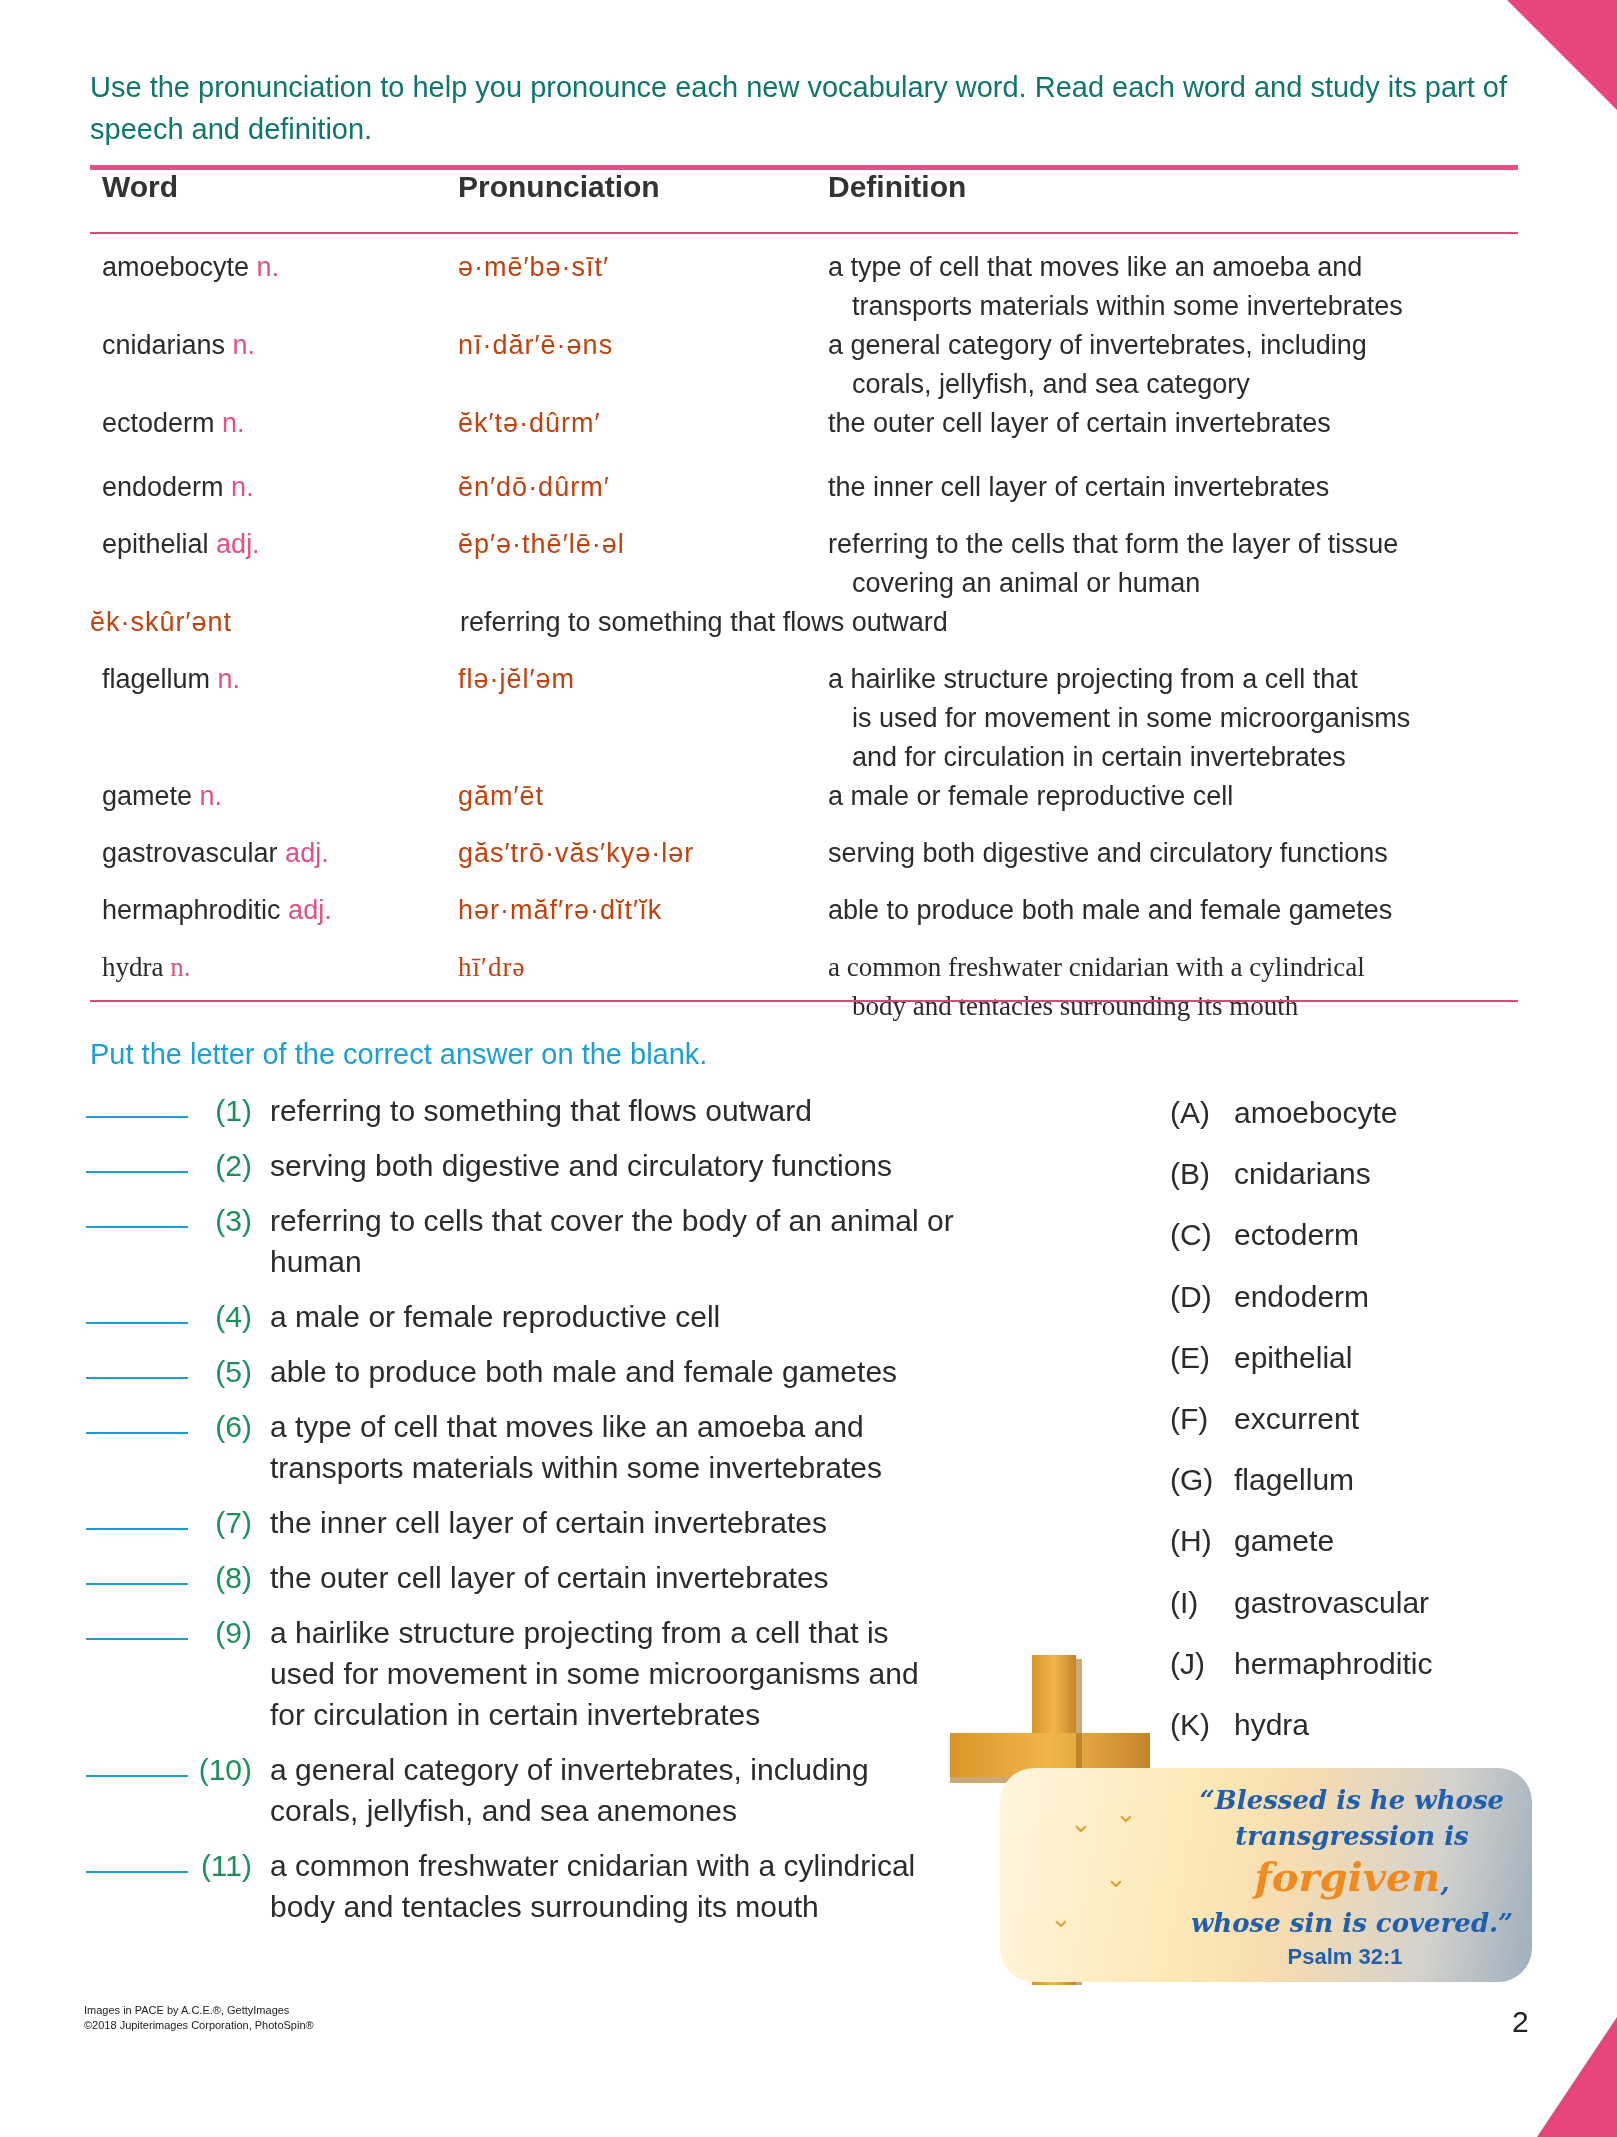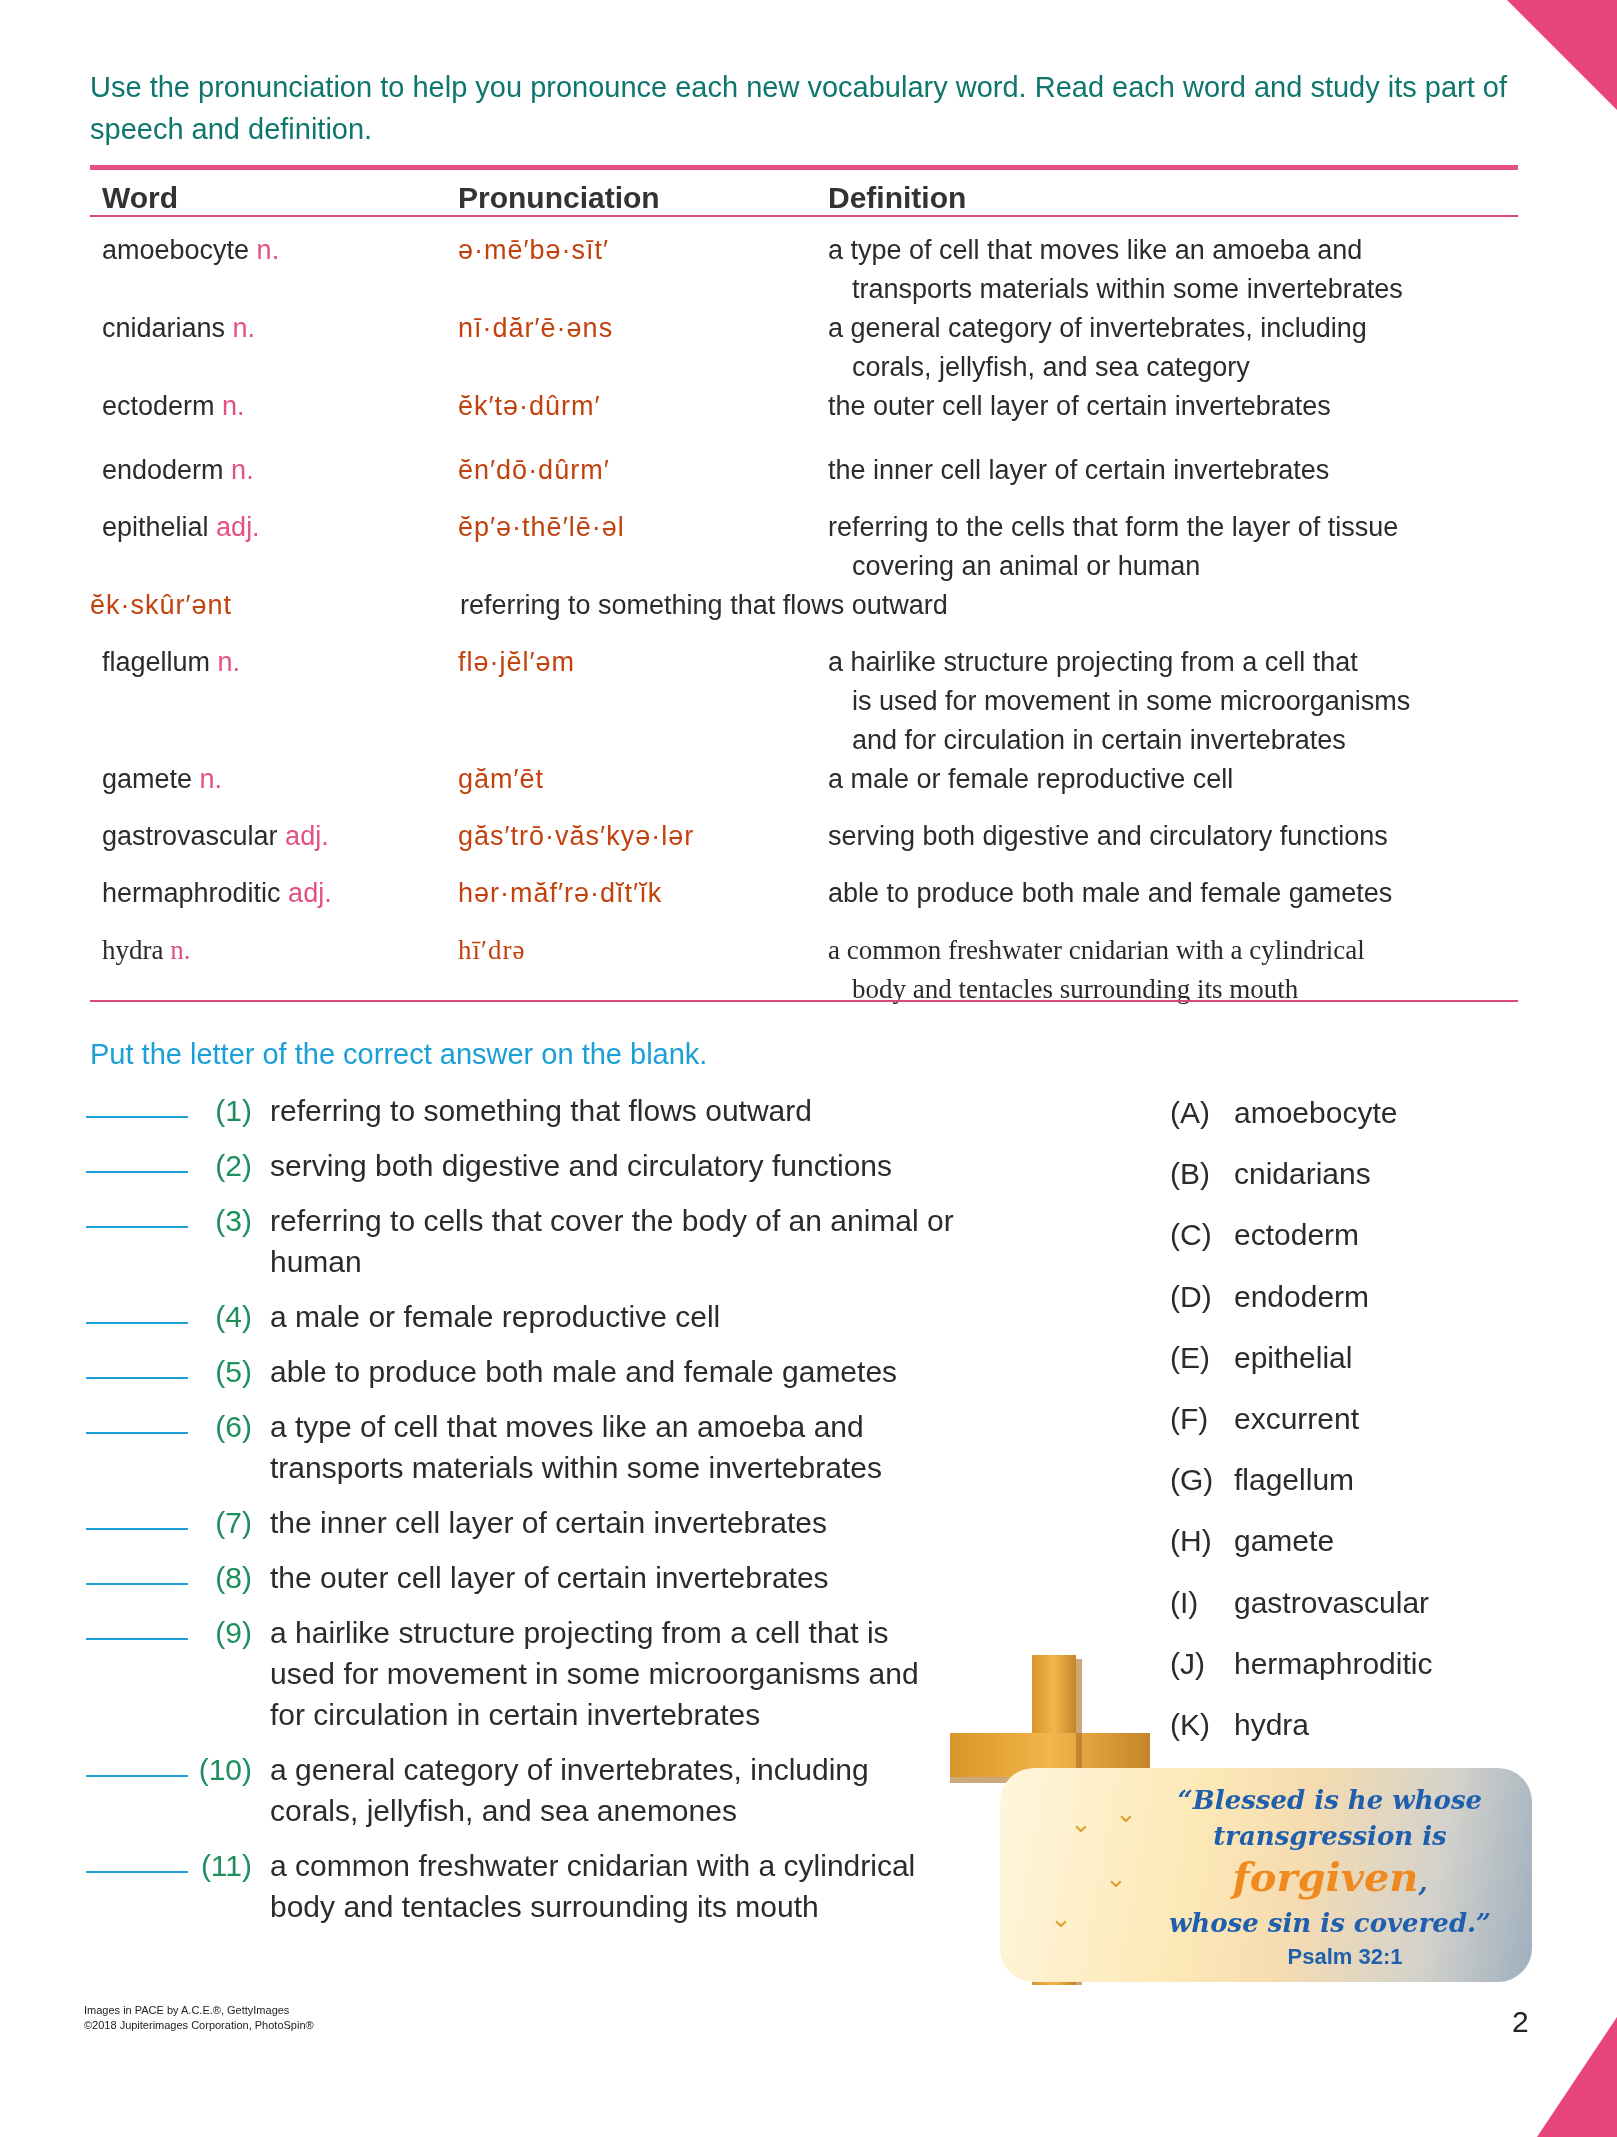--- a/index.html
+++ b/index.html
@@ -10,21 +10,21 @@
     border-top: 110px solid #e8457f; border-left: 110px solid transparent; }
   .corner-bottom { position: absolute; right: 0; bottom: 0; width: 0; height: 0;
     border-bottom: 120px solid #e8457f; border-left: 80px solid transparent; }
 
   .intro { position: absolute; left: 90px; top: 66px; width: 1430px;
     color: #0f766e; font-size: 29px; line-height: 42px; }
 
   .vocab-table { position: absolute; left: 90px; top: 165px; width: 1428px; }
   .rule-thick { height: 5px; background: #e34f86; }
   .rule-thin { height: 2px; background: #d9497f; }
-  .thead { display: flex; height: 45px; align-items: flex-end; font-size: 30px; font-weight: bold; color: #333; }
+  .thead { display: flex; height: 62px; align-items: flex-start; font-size: 30px; font-weight: bold; color: #333; }
   .c-word { width: 368px; padding-left: 12px; }
   .c-pron { width: 370px; }
   .c-def { flex: 1; }
 
   .tbody { padding-top: 14px; }
   .vrow { display: flex; font-size: 27px; line-height: 39px; }
   .vrow .c-word { padding-left: 12px; color: #2b2b2b; }
   .pos { color: #e34f86; }
   .vrow .c-pron { color: #c2410c; letter-spacing: 1px; }
   .vrow .c-def { color: #2b2b2b; }
@@ -41,21 +41,21 @@
   .qtext { flex: 1; color: #2b2b2b; }
 
   .choices { position: absolute; left: 1170px; top: 1093px; }
   .choice { display: flex; font-size: 30px; line-height: 40px; margin-bottom: 21.2px; color: #2b2b2b; }
   .clet { width: 64px; }
 
   .cross { position: absolute; left: 950px; top: 1655px; width: 200px; height: 330px; }
   .verse-card { position: absolute; left: 1000px; top: 1768px; width: 532px; height: 214px;
     border-radius: 34px; overflow: hidden;
     background: linear-gradient(100deg, #fff6dd 0%, #fde9b8 35%, #f6dcb0 55%, #d4d2cc 80%, #9eafbe 100%); }
-  .verse { position: absolute; left: 165px; top: 14px; width: 330px; text-align: center;
+  .verse { position: absolute; left: 187px; top: 14px; width: 330px; text-align: center;
     font-family: "DejaVu Serif", serif; font-style: italic; font-weight: bold; color: #1f5fae; font-size: 26px; line-height: 36px; }
   .verse .big { color: #f08a1e; font-size: 40px; line-height: 46px; }
   .verse-ref { position: absolute; left: 180px; top: 176px; width: 330px; text-align: center;
     font-weight: bold; color: #1f5fae; font-size: 22px; }
   .bird { position: absolute; color: #e0a032; font-size: 26px; }
 
   .credits { position: absolute; left: 84px; top: 2003px; font-size: 11px; line-height: 15px; color: #222; }
   .page-num { position: absolute; left: 1512px; top: 2005px; font-size: 30px; color: #222; }
 </style>
 </head>

